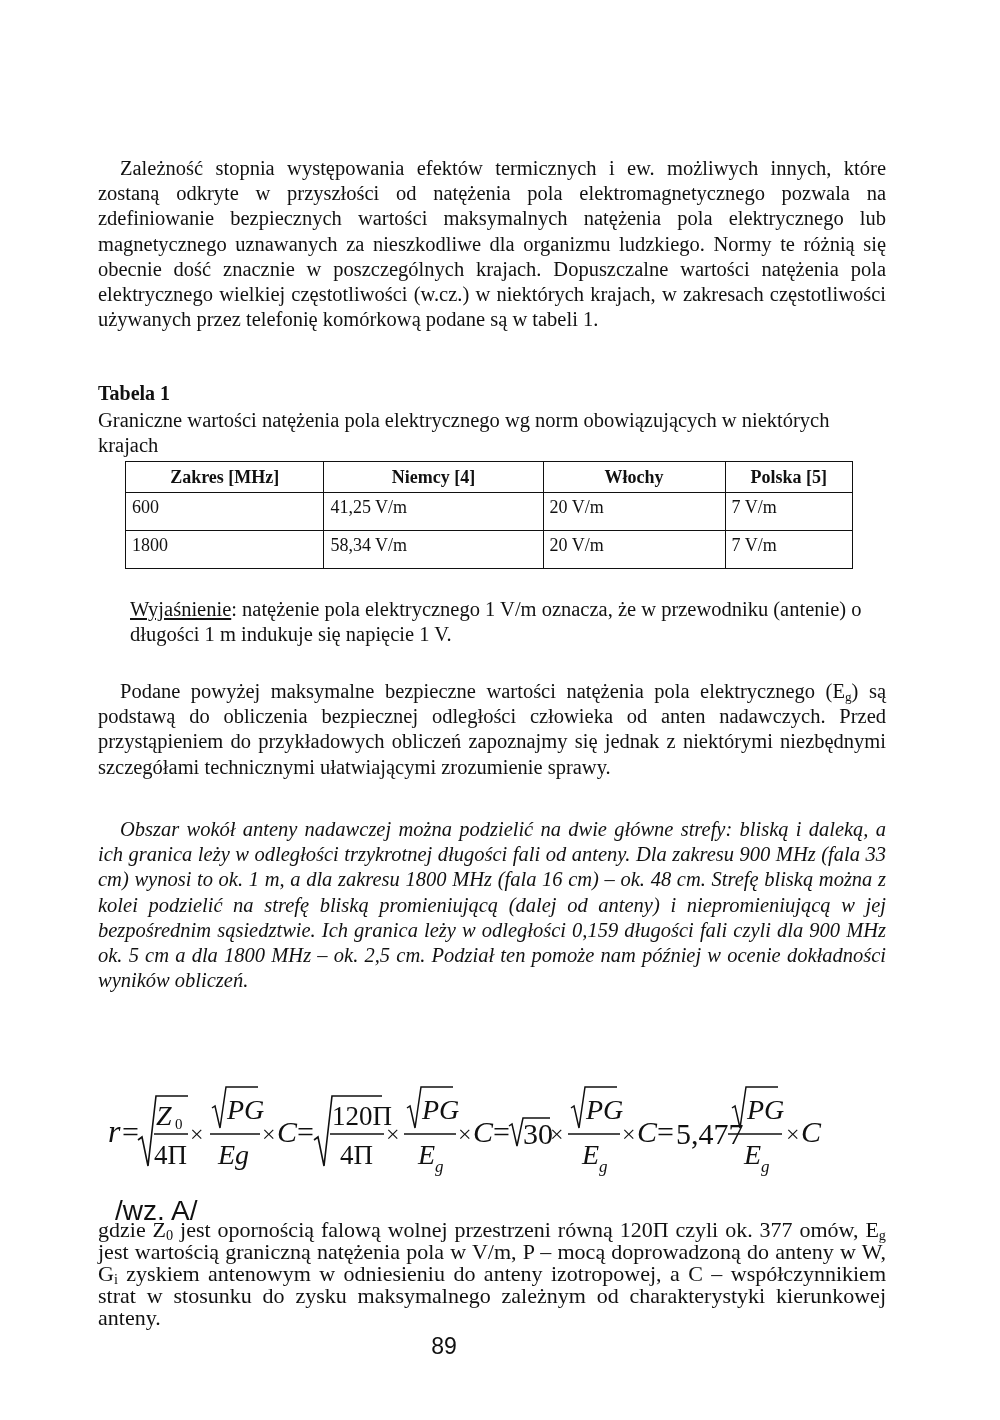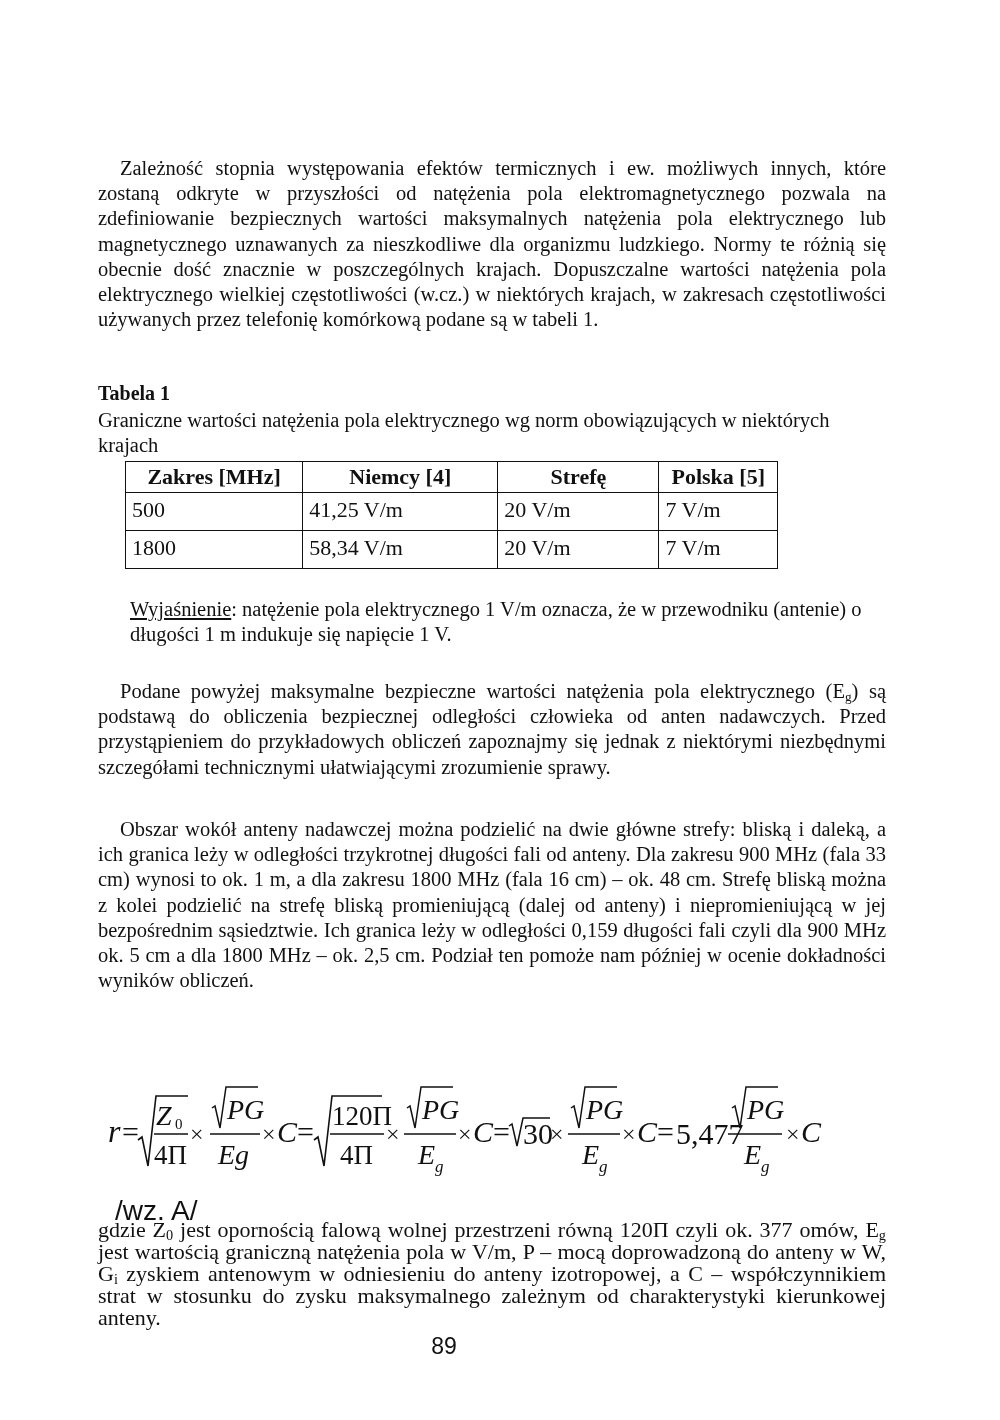--- a/index.html
+++ b/index.html
@@ -12,33 +12,33 @@
     .para {
       position: absolute; left: 98px; width: 788px;
       font-size: 20.5px; line-height: 25.2px;
       text-align: justify; margin: 0;
     }
     .indent { text-indent: 22px; }
     #p1 { top: 156px; }
     #tab-title { position: absolute; left: 98px; top: 382px; font-weight: bold; font-size: 20px; margin: 0; }
     #tab-caption { position: absolute; left: 98px; top: 408px; width: 760px; font-size: 20.5px; line-height: 25px; margin: 0; }
     table.data {
-      position: absolute; left: 125px; top: 461px; width: 653px;
-      border-collapse: collapse; font-size: 22px;
+      position: absolute; left: 125px; top: 461px; width: 728px;
+      border-collapse: collapse; font-size: 18px;
     }
     table.data th, table.data td {
       border: 1.5px solid #111; padding: 0 6px; height: 32px; text-align: left; font-weight: normal;
     }
     table.data th { font-weight: bold; text-align: center; height: 30px; }
     table.data td { height: 33px; vertical-align: top; padding-top: 4px; }
     col.c1 { width: 208px; } col.c2 { width: 230px; } col.c3 { width: 190px; } col.c4 { width: 132px; }
     #expl { top: 597px; left: 130px; width: 766px; text-align: left; }
     #expl .u { text-decoration: underline; }
     #p2 { top: 679px; }
-    #p3 { top: 817px; }
+    #p3 { top: 817px; font-style: italic; }
     #p4 { top: 1017px; }
     .formula {
       position: absolute; left: 96px; top: 1084px; width: 800px; height: 95px;
       font-family: "Liberation Serif", serif; font-size: 30px;
     }
     .formula svg { position: absolute; left: 0; top: 0; }
     #wz { position: absolute; left: 98px; top: 1178px; font-family: "Liberation Sans", sans-serif; font-size: 28px; margin: 17px; }
     #foot {
       position: absolute; left: 98px; top: 1219px; width: 788px;
       font-size: 22px; line-height: 22px; text-align: justify; margin: 0;
@@ -60,27 +60,27 @@
     <colgroup>
         <col class="c1">
         <col class="c2">
         <col class="c3">
         <col class="c4">
       </colgroup>
     <thead>
       <tr>
         <th>Zakres [MHz]</th>
         <th>Niemcy [4]</th>
-        <th>Strefę</th>
+        <th>Włochy</th>
         <th>Polska [5]</th>
       </tr>
     </thead>
     <tbody>
       <tr>
-        <td>500</td>
+        <td>600</td>
         <td>41,25 V/m</td>
         <td>20 V/m</td>
         <td>7 V/m</td>
       </tr>
       <tr>
         <td>1800</td>
         <td>58,34 V/m</td>
         <td>20 V/m</td>
         <td>7 V/m</td>
       </tr>

